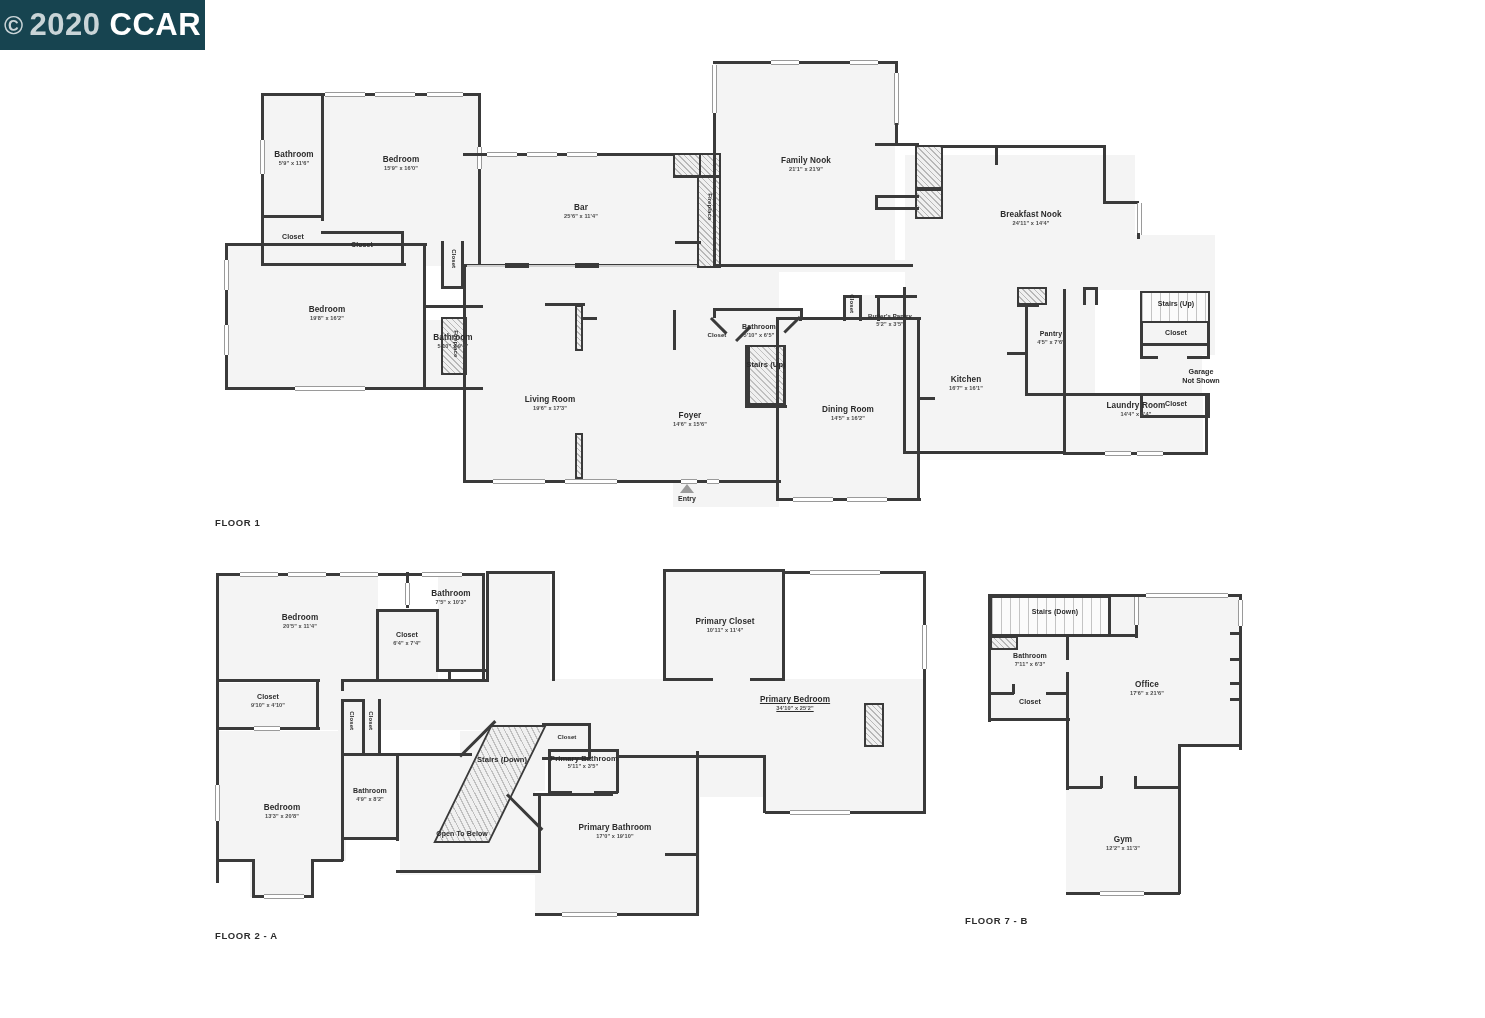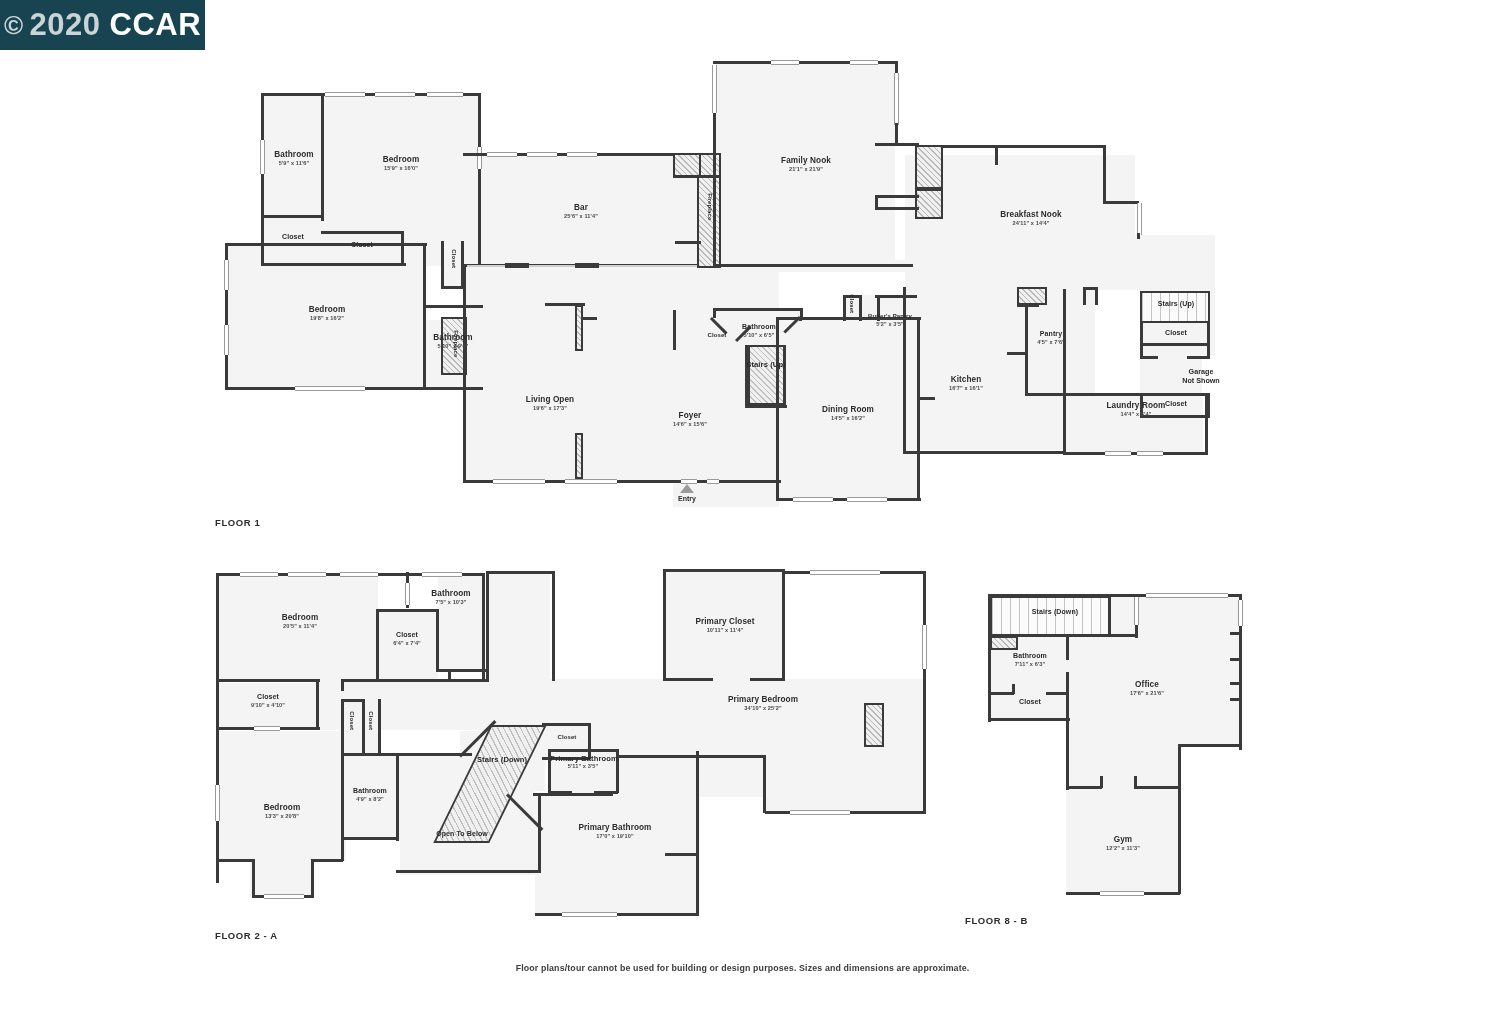--- a/index.html
+++ b/index.html
@@ -329,21 +329,21 @@
     </div>
     <div class="lbl" style="left:715px;top:320px;width:72px;">
       <span class="nm">Kitchen</span>
         <span class="dm">16'7" x 16'1"</span>
     </div>
     <div class="lbl" style="left:862px;top:346px;width:118px;">
       <span class="nm">Laundry Room</span>
         <span class="dm">14'4" x 8'4"</span>
     </div>
     <div class="lbl" style="left:292px;top:340px;width:86px;">
-      <span class="nm">Living Open</span>
+      <span class="nm">Living Room</span>
         <span class="dm">19'6" x 17'3"</span>
     </div>
     <div class="lbl" style="left:434px;top:356px;width:82px;">
       <span class="nm">Foyer</span>
         <span class="dm">14'6" x 15'6"</span>
     </div>
     <div class="lbl xs" style="left:477px;top:277px;width:50px;">
       <span class="nm">Closet</span>
     </div>
     <div class="lbl sm" style="left:510px;top:268px;width:68px;">
@@ -524,21 +524,21 @@
         <span class="dm">5'11" x 3'5"</span>
     </div>
     <div class="lbl" style="left:340px;top:258px;width:130px;">
       <span class="nm">Primary Bathroom</span>
         <span class="dm">17'0" x 19'10"</span>
     </div>
     <div class="lbl" style="left:460px;top:52px;width:110px;">
       <span class="nm">Primary Closet</span>
         <span class="dm">10'11" x 11'4"</span>
     </div>
-    <div class="lbl" style="left:488px;top:130px;width:130px;">
+    <div class="lbl" style="left:520px;top:130px;width:130px;text-decoration:underline;">
       <span class="nm">Primary Bedroom</span>
         <span class="dm">34'10" x 25'2"</span>
     </div>
 
     <div class="floor-tag" style="left:5px;top:365px;">FLOOR 2 - A</div>
   </div>
 
   <div class="floor" id="f2b" style="left:960px;top:580px;width:320px;height:345px;">
 
     <div class="room" style="left:30px;top:16px;width:150px;height:40px;"></div>
@@ -592,18 +592,17 @@
     </div>
     <div class="lbl" style="left:142px;top:100px;width:90px;">
       <span class="nm">Office</span>
         <span class="dm">17'6" x 21'6"</span>
     </div>
     <div class="lbl" style="left:120px;top:255px;width:86px;">
       <span class="nm">Gym</span>
         <span class="dm">12'2" x 11'3"</span>
     </div>
 
-    <div class="floor-tag" style="left:5px;top:335px;">FLOOR 8 - B</div>
+    <div class="floor-tag" style="left:5px;top:335px;">FLOOR 7 - B</div>
   </div>
 
-  <div class="footer" style="top:963px;">Floor plans/tour cannot be used for building or design purposes. Sizes and dimensions are approximate.</div>
 
 </div>
 
 </body></html>

